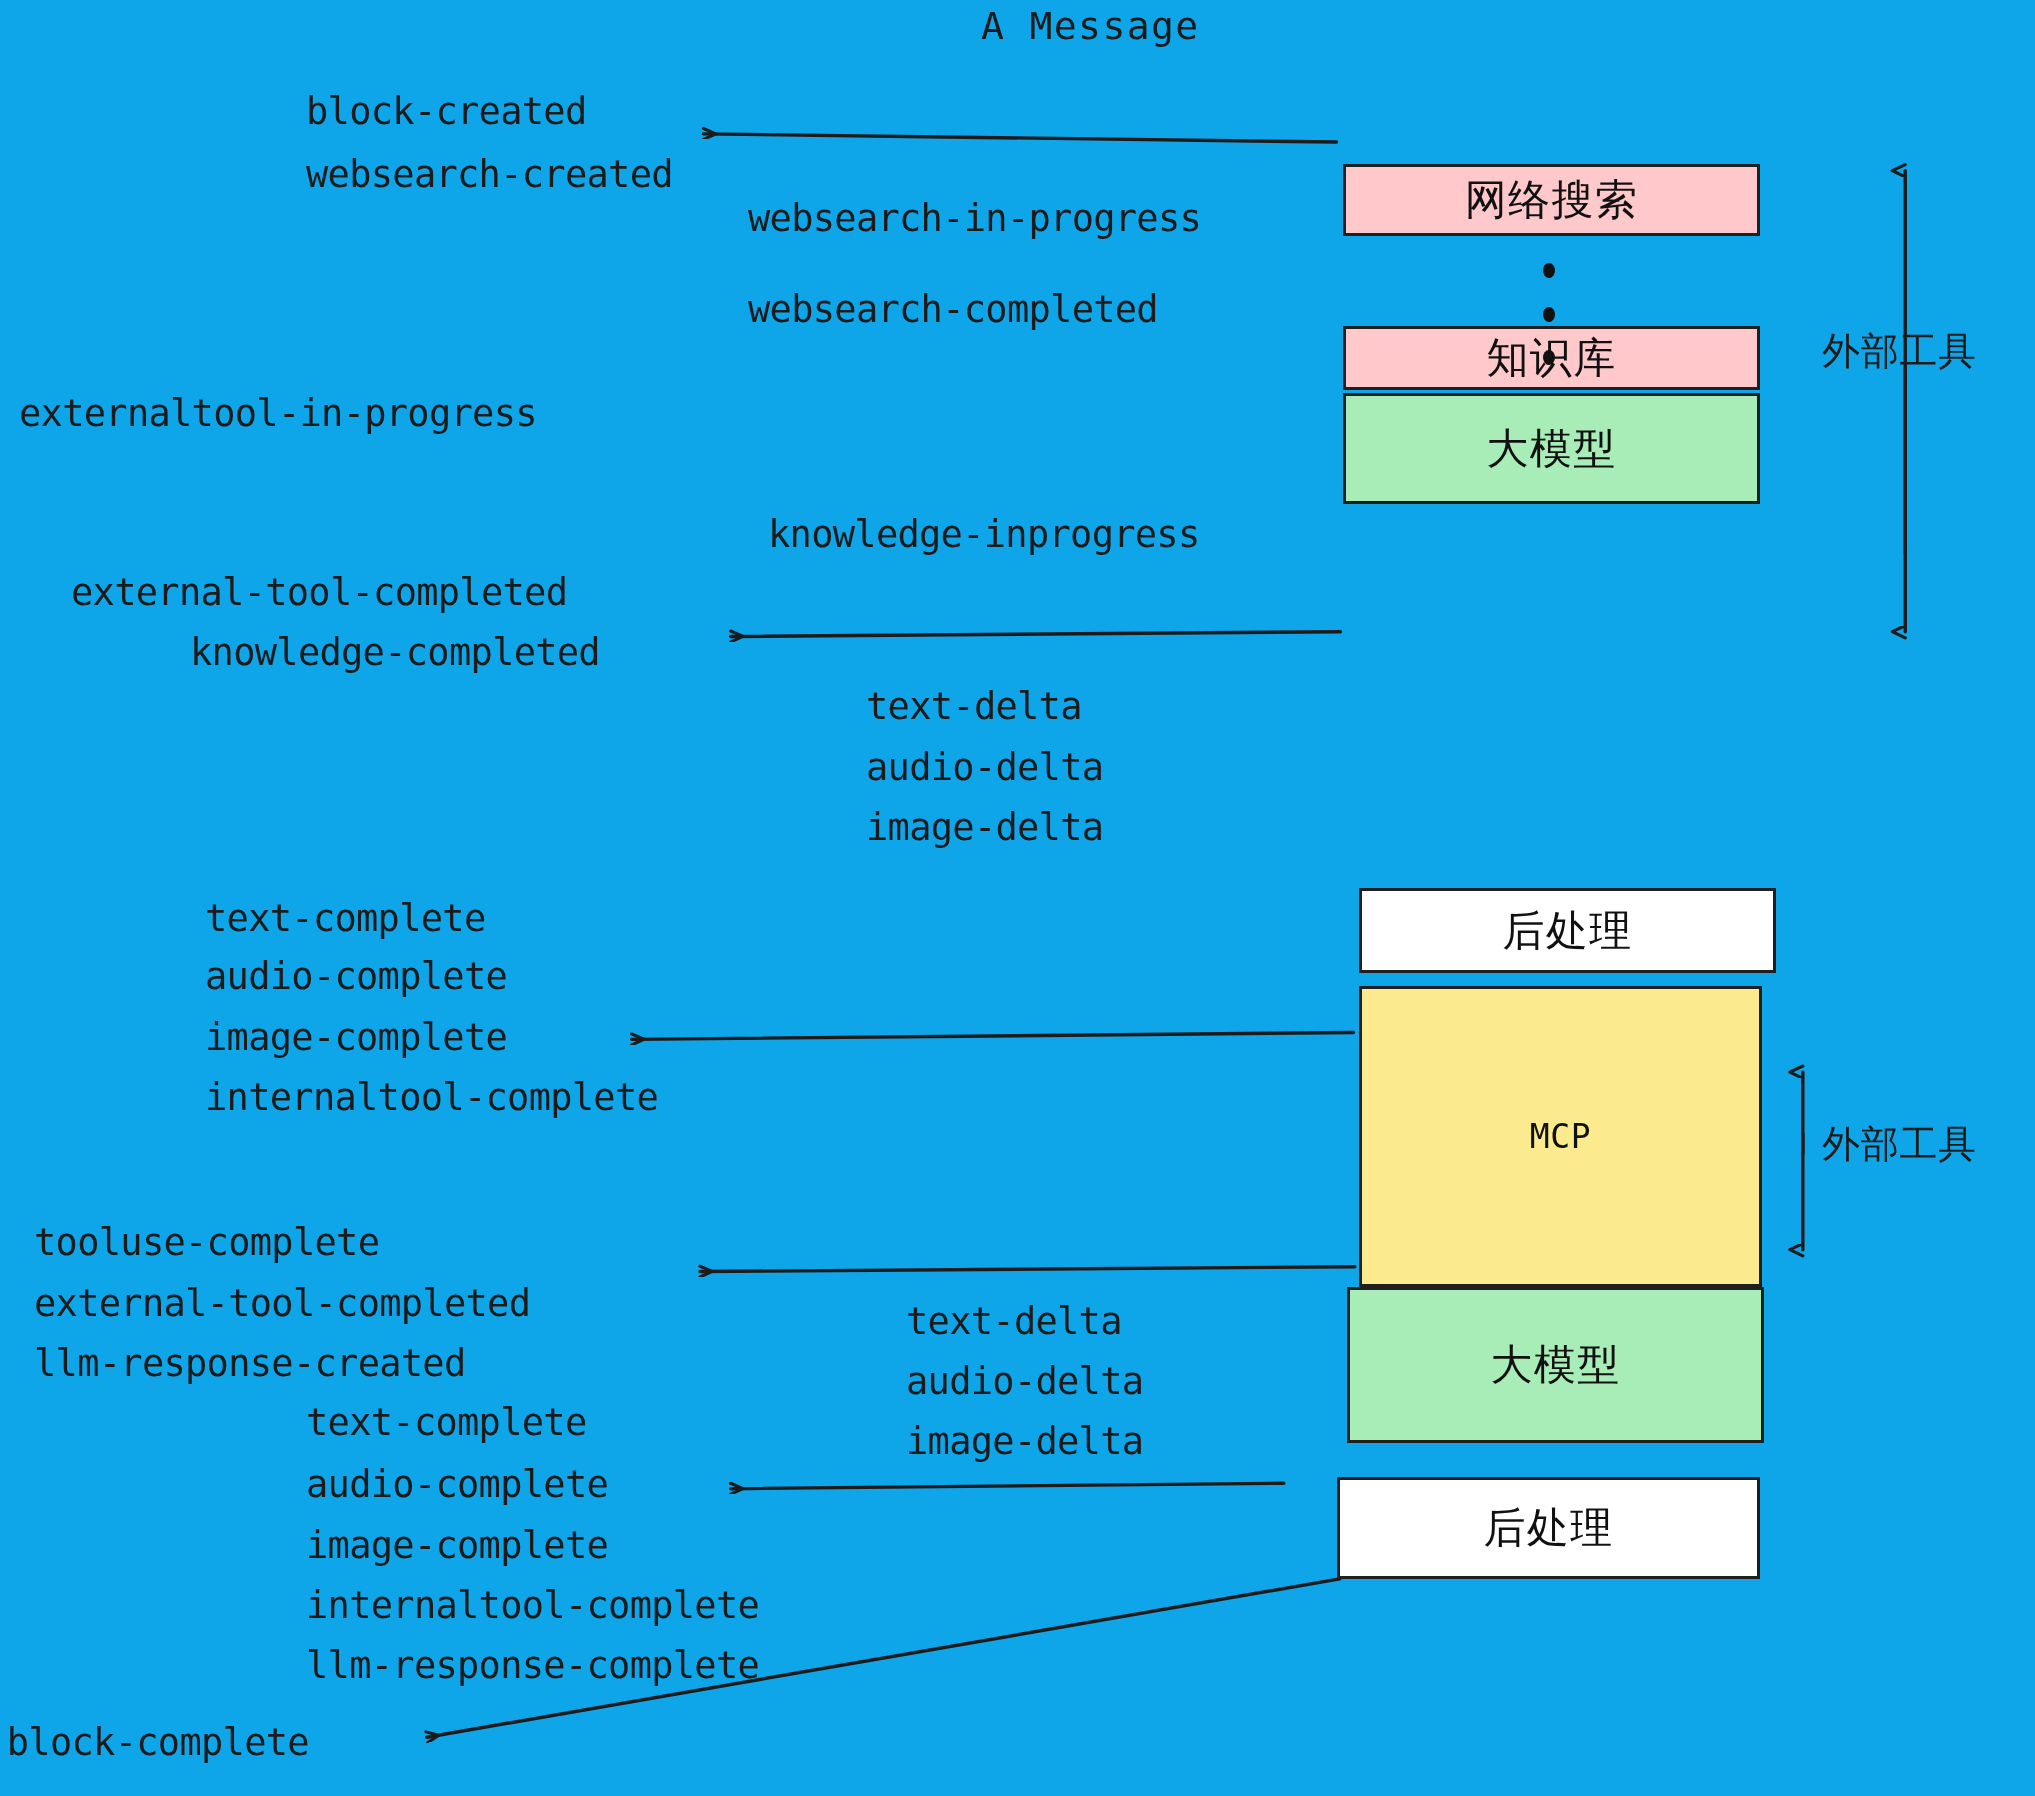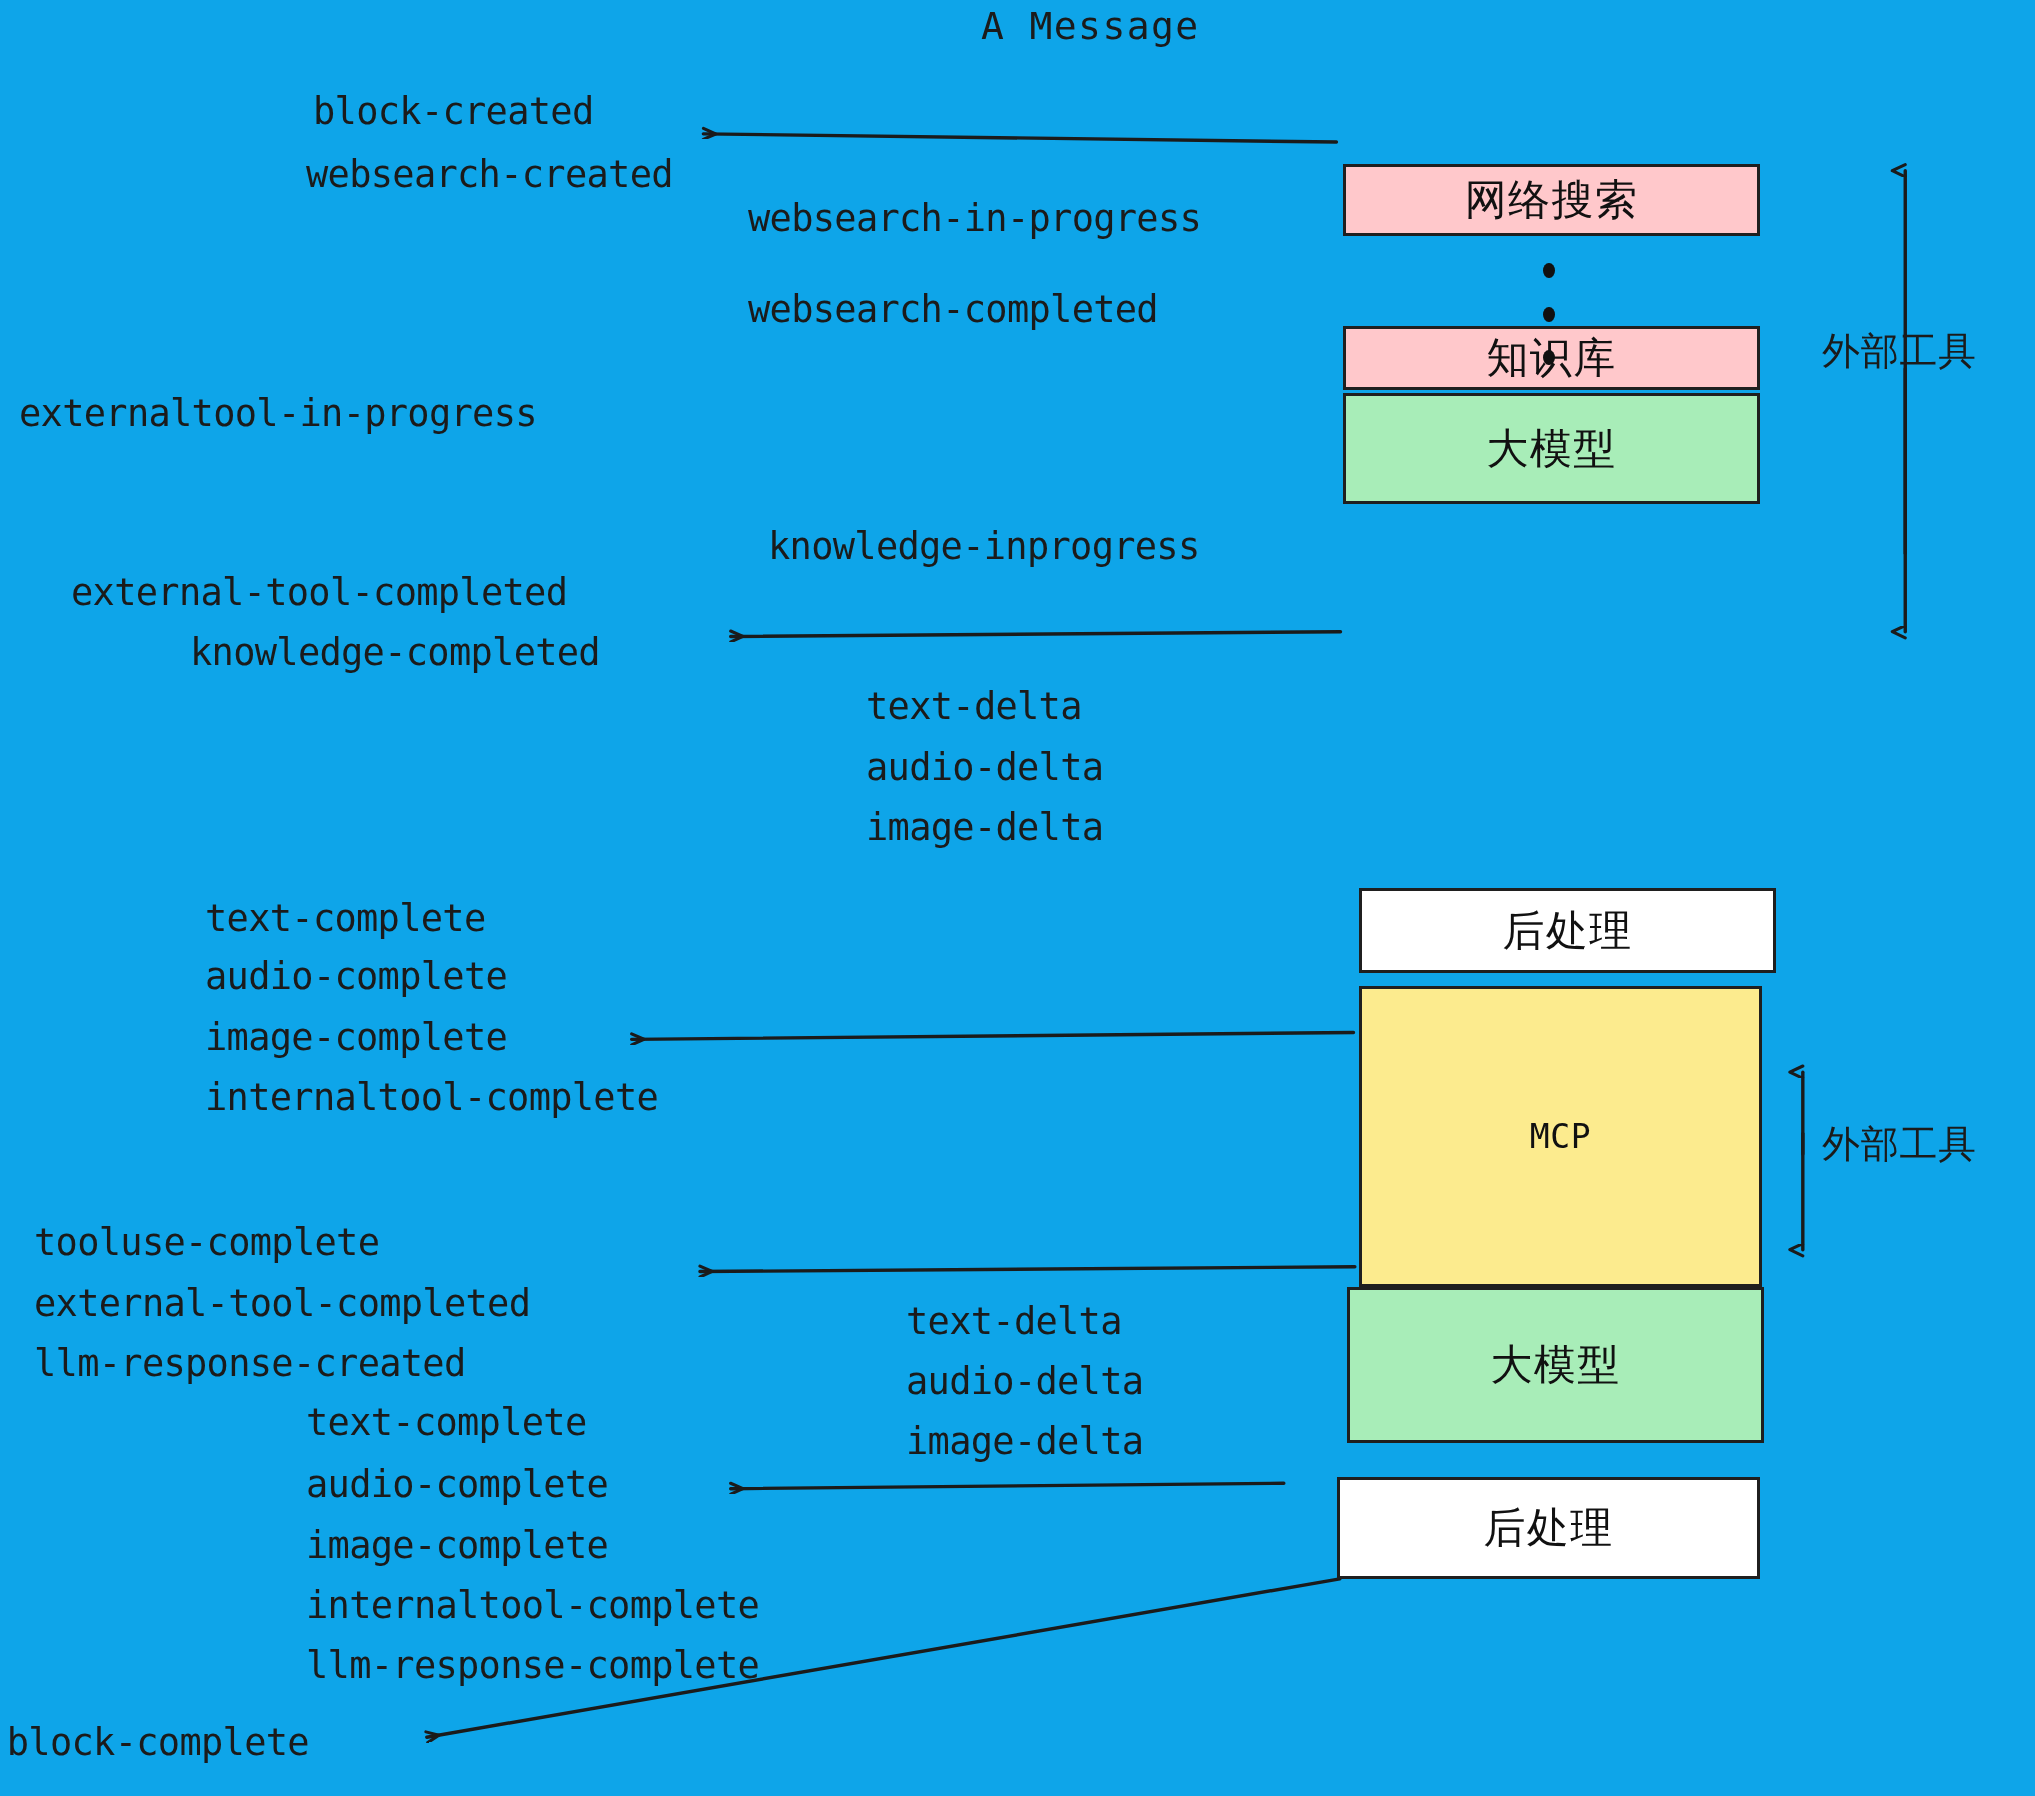--- a/index.html
+++ b/index.html
@@ -51,26 +51,26 @@
       <path d="M2790,810 L2790,250" marker-end="url(#ahu)"></path>
       <path d="M2790,540 L2790,925" marker-end="url(#ahd)"></path>
 
       <path d="M2640,1690 L2640,1570" marker-end="url(#ahu)"></path>
       <path d="M2640,1660 L2640,1830" marker-end="url(#ahd)"></path>
     </g>
   </svg>
 
   <div class="title" style="left:981px;top:4.1px;">A Message</div>
 
-  <div class="lbl" style="left:306px;top:93px;margin-left:7px;">block-created</div>
+  <div class="lbl" style="left:306px;top:93px;">block-created</div>
   <div class="lbl" style="left:306px;top:156px;">websearch-created</div>
   <div class="lbl" style="left:748px;top:200px;">websearch-in-progress</div>
   <div class="lbl" style="left:748px;top:291px;text-align:right;">websearch-completed</div>
   <div class="lbl" style="left:19px;top:395px;">externaltool-in-progress</div>
-  <div class="lbl" style="left:768px;top:528px;">knowledge-inprogress</div>
+  <div class="lbl" style="left:768px;top:516px;">knowledge-inprogress</div>
   <div class="lbl" style="left:71px;top:574px;">external-tool-completed</div>
   <div class="lbl" style="left:190px;top:634px;">knowledge-completed</div>
   <div class="lbl" style="left:866px;top:688px;">text-delta</div>
   <div class="lbl" style="left:866px;top:749px;">audio-delta</div>
   <div class="lbl" style="left:866px;top:809px;">image-delta</div>
   <div class="lbl" style="left:205px;top:900px;">text-complete</div>
   <div class="lbl" style="left:205px;top:958px;">audio-complete</div>
   <div class="lbl" style="left:205px;top:1019px;">image-complete</div>
   <div class="lbl" style="left:205px;top:1079px;">internaltool-complete</div>
   <div class="lbl" style="left:34px;top:1224px;">tooluse-complete</div>

